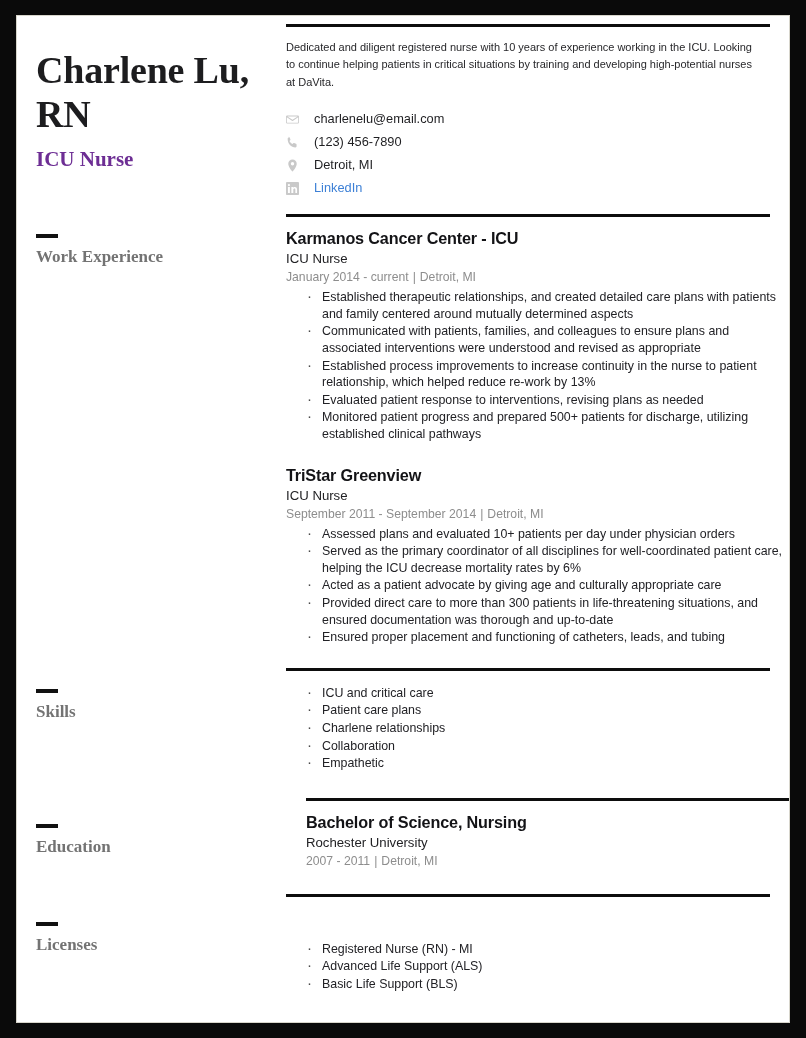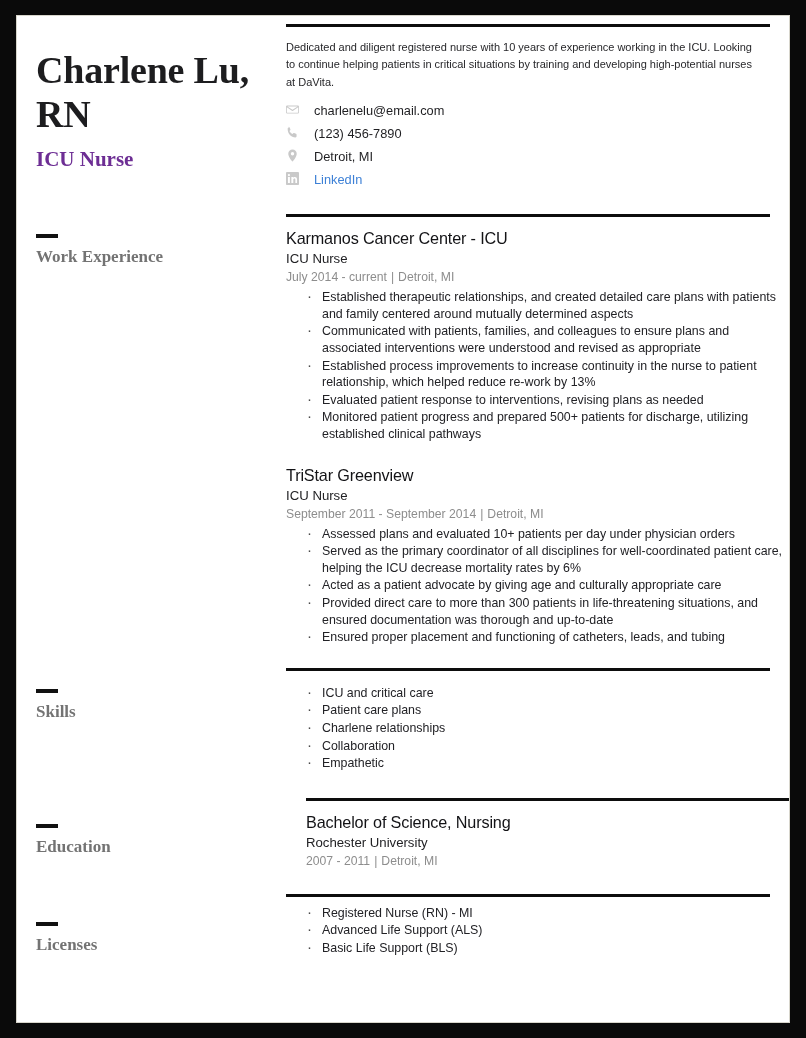--- a/index.html
+++ b/index.html
@@ -119,21 +119,21 @@
     width: 470px;
   }
 
   .contact-list {
     margin-top: 12px;
     list-style: none;
     padding: 0;
   }
   .contact-row {
     display: flex;
-    align-items: flex-start;
+    align-items: flex-end;
     height: 23px;
   }
   .contact-ic {
     width: 19px;
     flex: 0 0 19px;
     display: flex;
     align-items: center;
     justify-content: flex-start;
     color: #c9c9c9;
   }
@@ -144,21 +144,21 @@
     padding-left: 9px;
   }
   .contact-txt.link { color: #3d80d6; }
 
   
   .block { position: relative; }
 
   .entry { margin-top: 11px; }
   .entry-org {
     font-size: 16.2px;
-    font-weight: normal;
+    font-weight: bold;
     color: #131316;
     line-height: 20px;
     letter-spacing: -0.15px;
   }
   .entry-role {
     font-size: 13.2px;
     color: #222225;
     line-height: 18px;
     margin-top: 2px;
   }
@@ -187,21 +187,21 @@
     content: "\00B7";
     position: absolute;
     left: 3px;
     top: -1px;
     color: #4a4a4a;
     font-size: 15px;
     line-height: 16.6px;
   }
 
   .skills-wrap { padding-top: 11px; }
-  .licenses-wrap { padding-top: 5px; }
+  .licenses-wrap { padding-top: 5px; margin-top: 36px; }
   .edu-wrap { padding-top: 11px; }
 </style>
 </head>
 <body>
 
 <div class="frame">
   <div class="page">
     <div class="sheet">
 
       <div class="left-col">
@@ -280,21 +280,21 @@
           </div>
         </div>
 
         <div class="block" style="margin-top:19px;">
           <div class="rule"></div>
 
           <div class="entry">
             <div class="entry-org">Karmanos Cancer Center - ICU</div>
             <div class="entry-role">ICU Nurse</div>
             <div class="entry-meta">
-              <span>July 2014 - current</span><span class="sep">|</span><span>Detroit, MI</span>
+              <span>January 2014 - current</span><span class="sep">|</span><span>Detroit, MI</span>
             </div>
             <ul class="bullets">
               <li>Established therapeutic relationships, and created detailed care plans with patients and family centered around mutually determined aspects</li>
               <li>Communicated with patients, families, and colleagues to ensure plans and associated interventions were understood and revised as appropriate</li>
               <li>Established process improvements to increase continuity in the nurse to patient relationship, which helped reduce re-work by 13%</li>
               <li>Evaluated patient response to interventions, revising plans as needed</li>
               <li>Monitored patient progress and prepared 500+ patients for discharge, utilizing established clinical pathways</li>
             </ul>
           </div>
 

